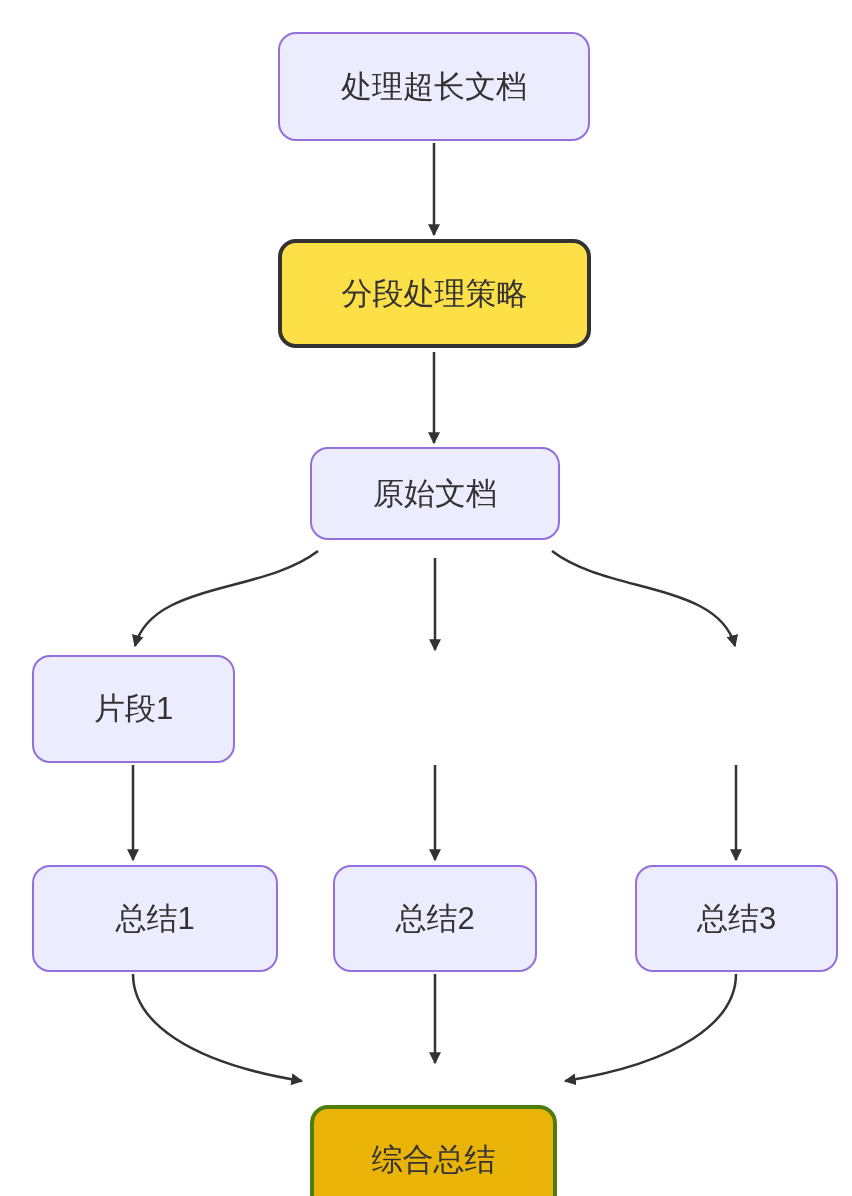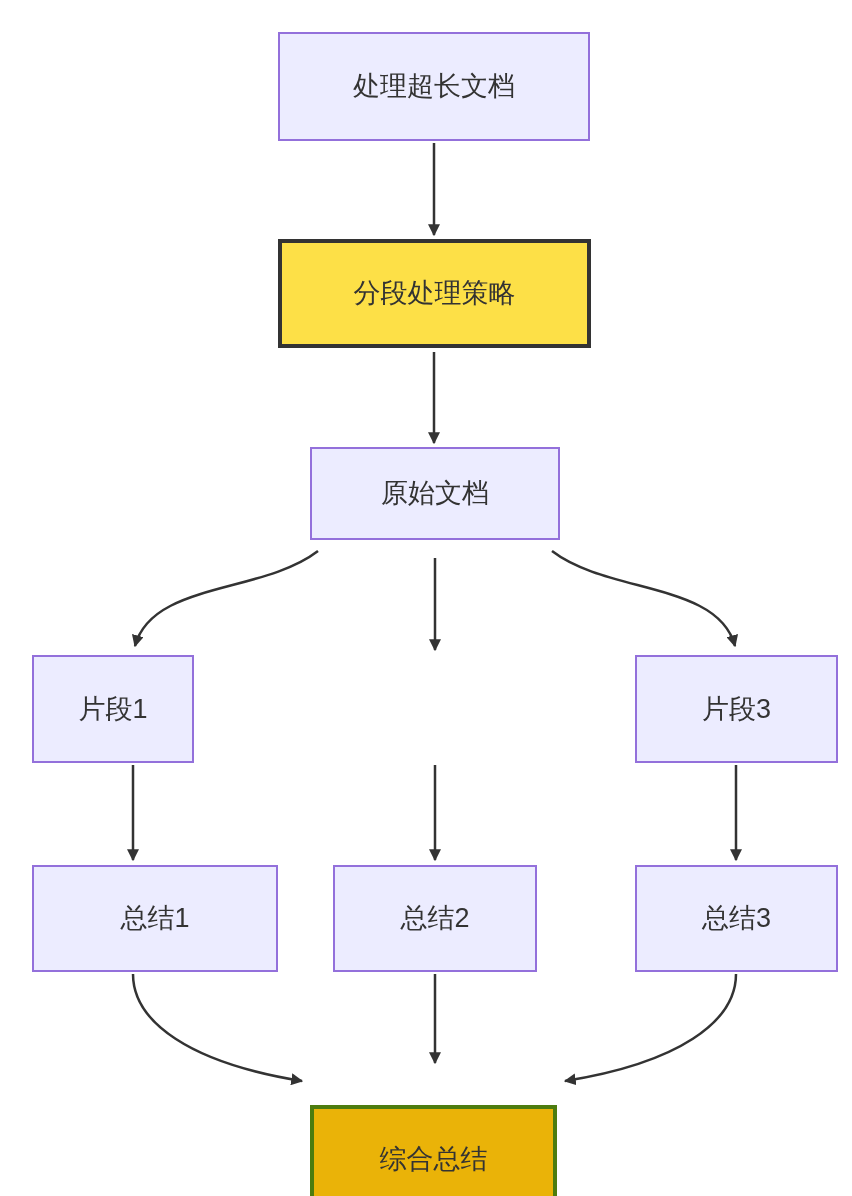--- a/index.html
+++ b/index.html
@@ -26,43 +26,44 @@
     stroke: #333333;
     stroke-width: 2.5px;
   }
   .node {
     position: absolute;
     box-sizing: border-box;
     display: flex;
     align-items: center;
     justify-content: center;
     z-index: 1;
-    font-size: 27px;
+    font-size: 31px;
     color: #333333;
     text-align: center;
     line-height: 1.2;
+    border-radius: 18px;
   }
   .node.default {
     background: #ECECFF;
     border: 2px solid #9370DB;
   }
   .node.highlight {
     background: #fde047;
     border: 4px solid #333333;
   }
   .node.success {
     background: #eab308;
     border: 4px solid #4d7c0f;
     margin-top: 36px;
   }
   
   #n-start    { left: 278px; top: 32px;   width: 312px; height: 109px; }
   #n-strategy { left: 278px; top: 239px;  width: 313px; height: 109px; }
   #n-doc      { left: 310px; top: 447px;  width: 250px; height: 93px; }
-  #n-frag1    { left: 32px;  top: 655px;  width: 162px; height: 108px; }
+  #n-frag1    { left: 32px;  top: 655px;  width: 203px; height: 108px; }
   #n-frag2    { left: 333px; top: 655px;  width: 204px; height: 108px; }
   #n-frag3    { left: 635px; top: 655px;  width: 203px; height: 108px; }
   #n-sum1     { left: 32px;  top: 865px;  width: 246px; height: 107px; }
   #n-sum2     { left: 333px; top: 865px;  width: 204px; height: 107px; text-align: right; }
   #n-sum3     { left: 635px; top: 865px;  width: 203px; height: 107px; }
   #n-final    { left: 310px; top: 1069px; width: 247px; height: 109px; }
 </style>
 </head>
 <body>
 
@@ -101,23 +102,20 @@
 
   <div id="n-doc" class="node default">
     <span>原始文档</span>
   </div>
 
   <div id="n-frag1" class="node default">
     <span>片段1</span>
   </div>
 
 
-  <div id="n-frag3" class="node default">
-    <span>片段3</span>
-  </div>
 
   <div id="n-sum1" class="node default">
     <span>总结1</span>
   </div>
 
   <div id="n-sum2" class="node default">
     <span>总结2</span>
   </div>
 
   <div id="n-sum3" class="node default">

